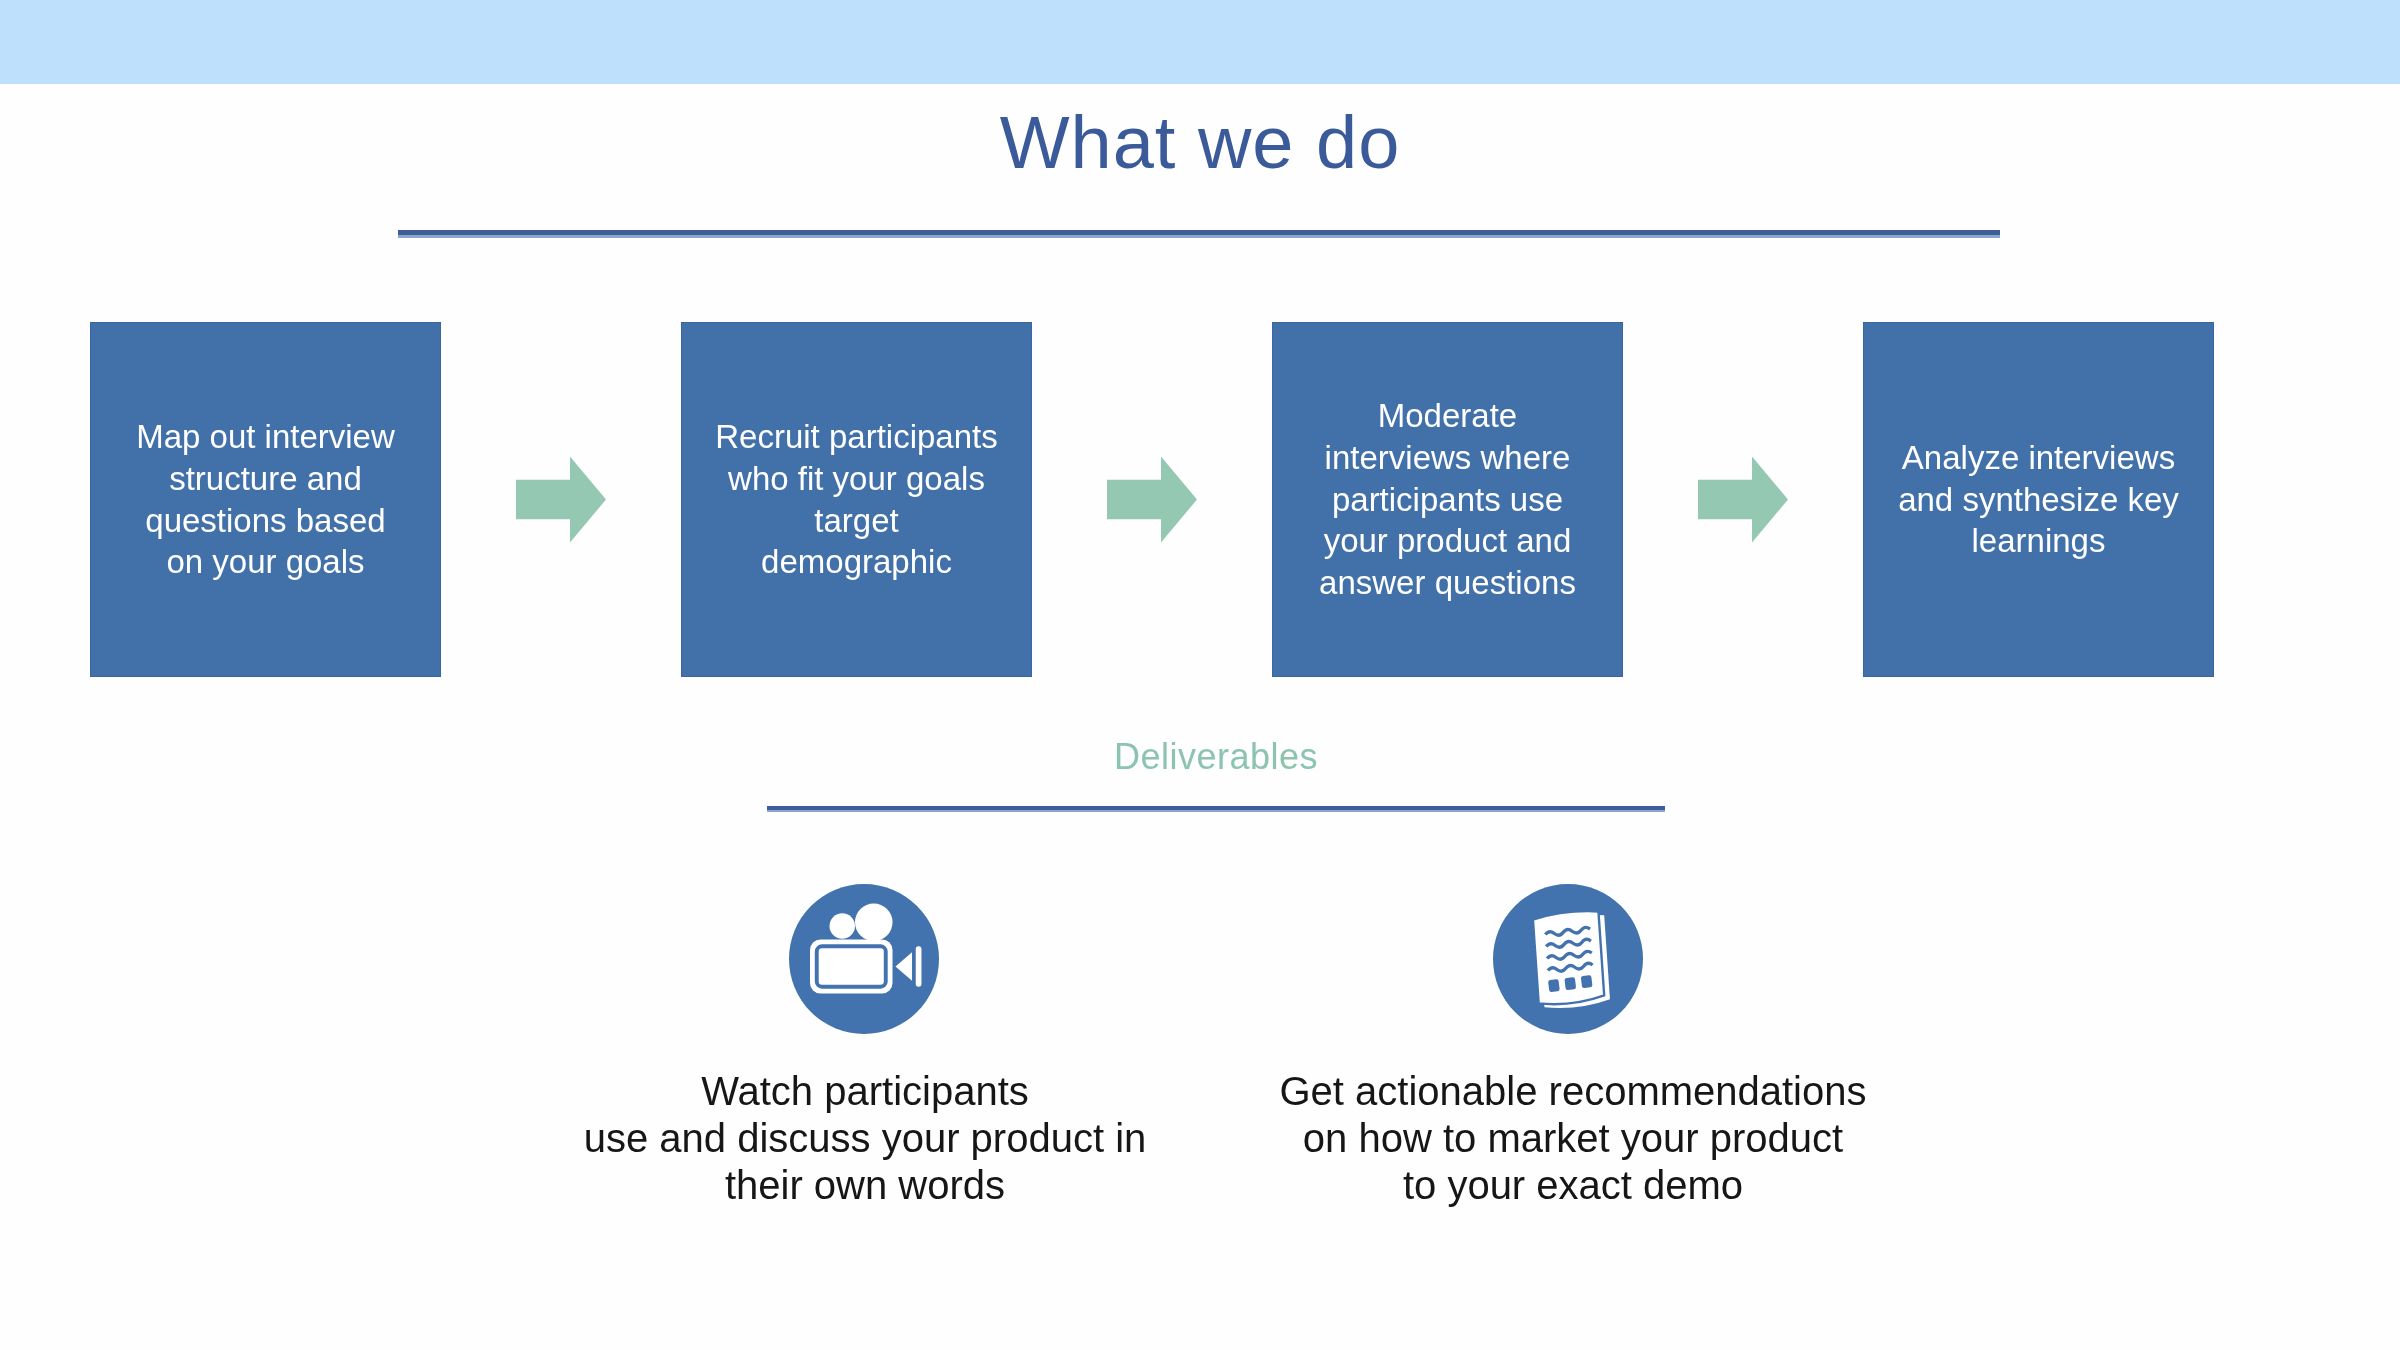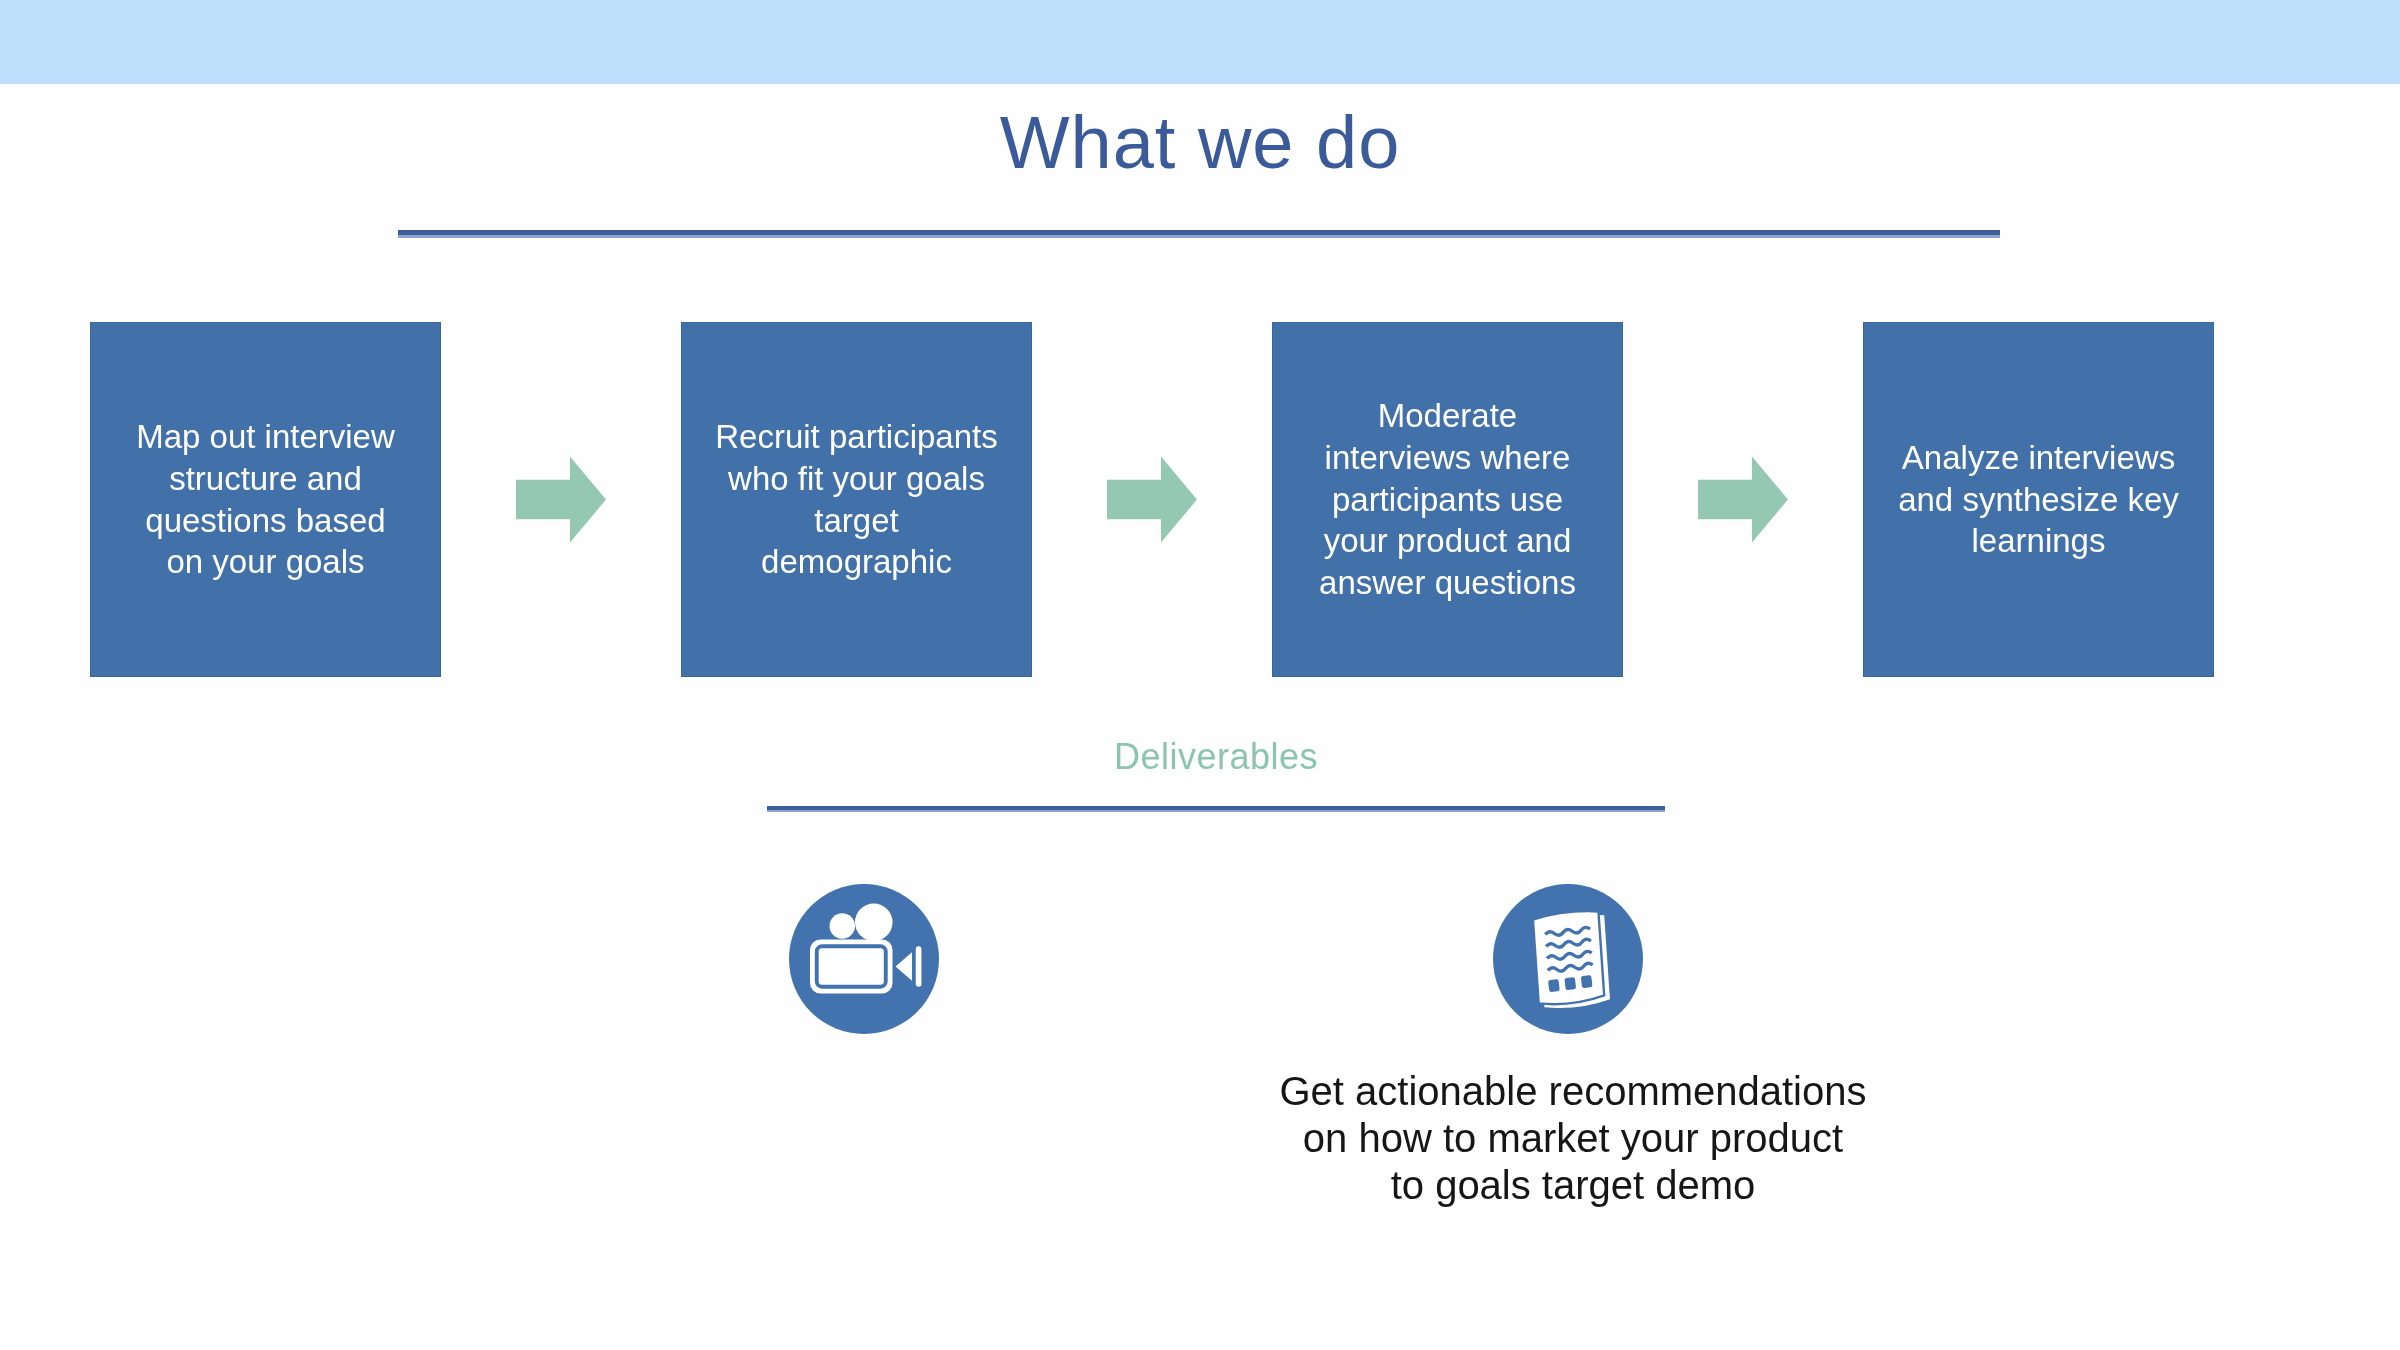--- a/index.html
+++ b/index.html
@@ -121,17 +121,20 @@
         <path class="blue-stroke" d="M36.6,40 q3,-3 6,0 t6,0 t6,0 t6,0 t6,0" stroke-width="2.2"></path>
         <path class="blue-stroke" d="M36.2,48 q3,-3 6,0 t6,0 t6,0 t6,0 t6,0" stroke-width="2.2"></path>
         <path class="blue-stroke" d="M35.8,56 q3,-3 6,0 t6,0 t6,0 t6,0 t6,0" stroke-width="2.2"></path>
         <rect class="blue" x="35" y="62.5" width="7" height="8" rx="1.5"></rect>
         <rect class="blue" x="46" y="62.5" width="7" height="8" rx="1.5"></rect>
         <rect class="blue" x="57" y="62.5" width="7" height="8" rx="1.5"></rect>
       </g>
     </svg>
   </div>
 
+  <div class="caption cap-a">Watch participants
+use and discuss your product in
+their own words</div>
   <div class="caption cap-b">Get actionable recommendations
 on how to market your product
-to goals target demo</div>
+to your exact demo</div>
 
 </div>
 
 </body></html>

